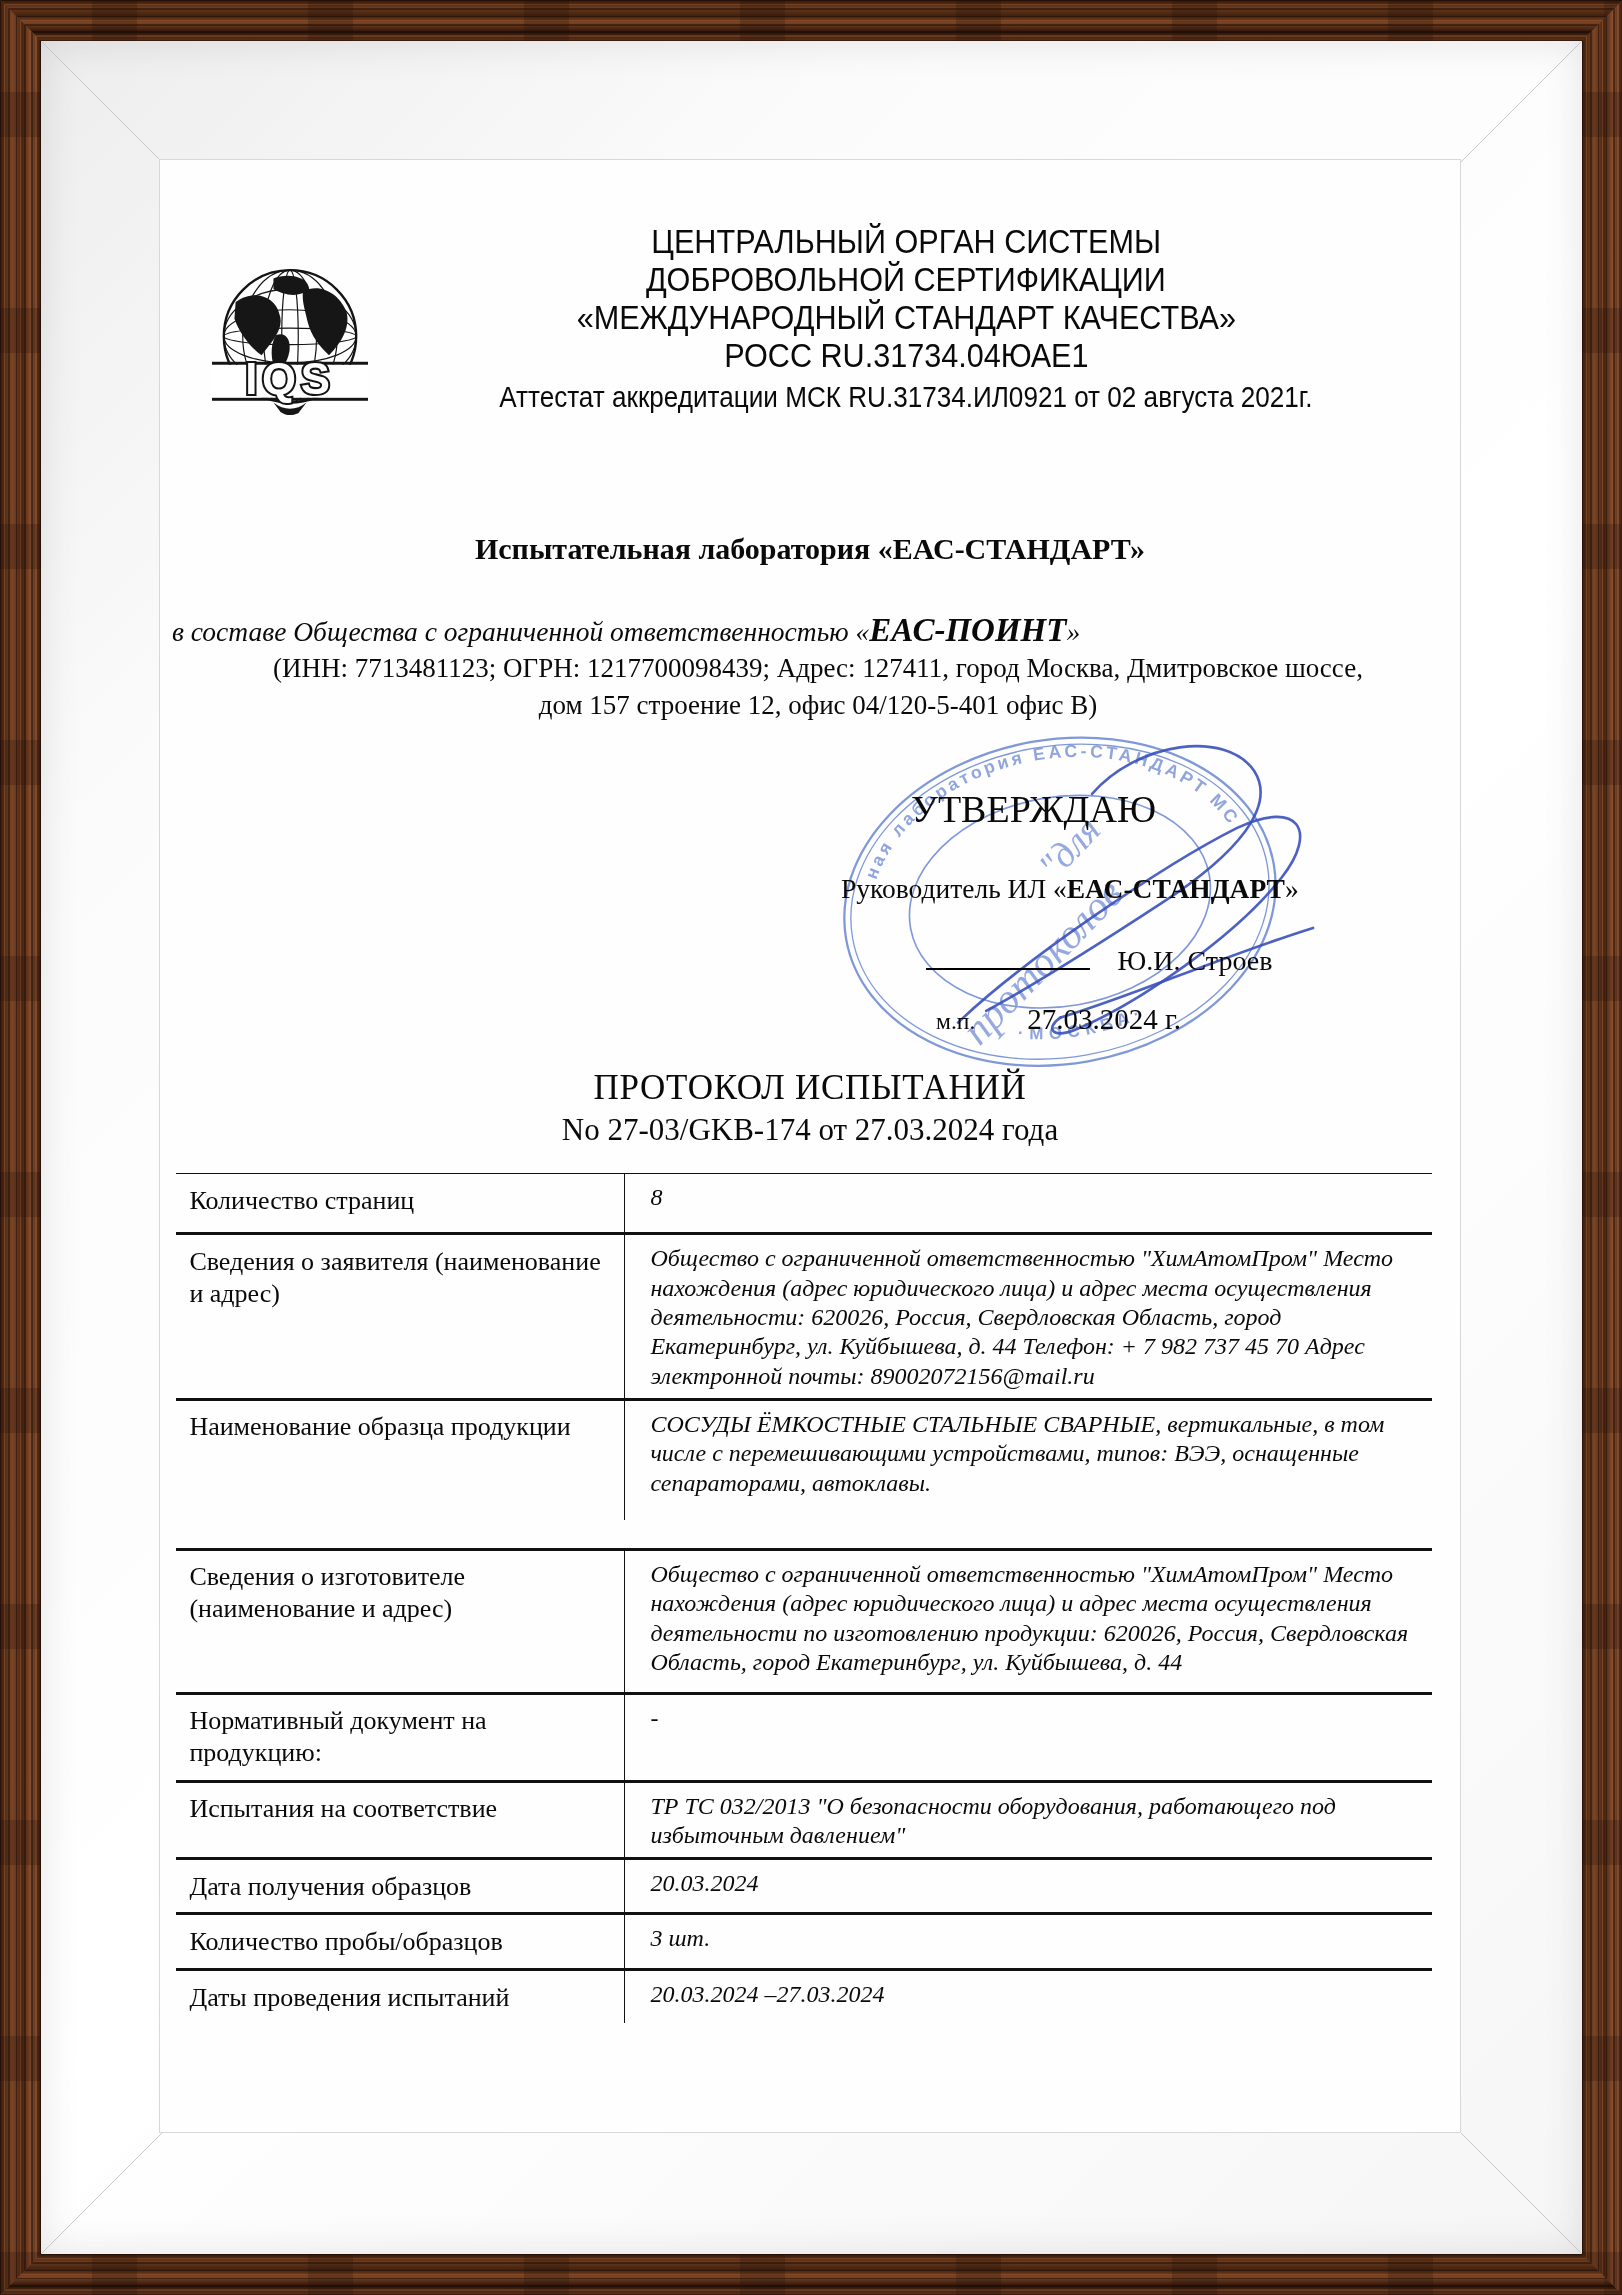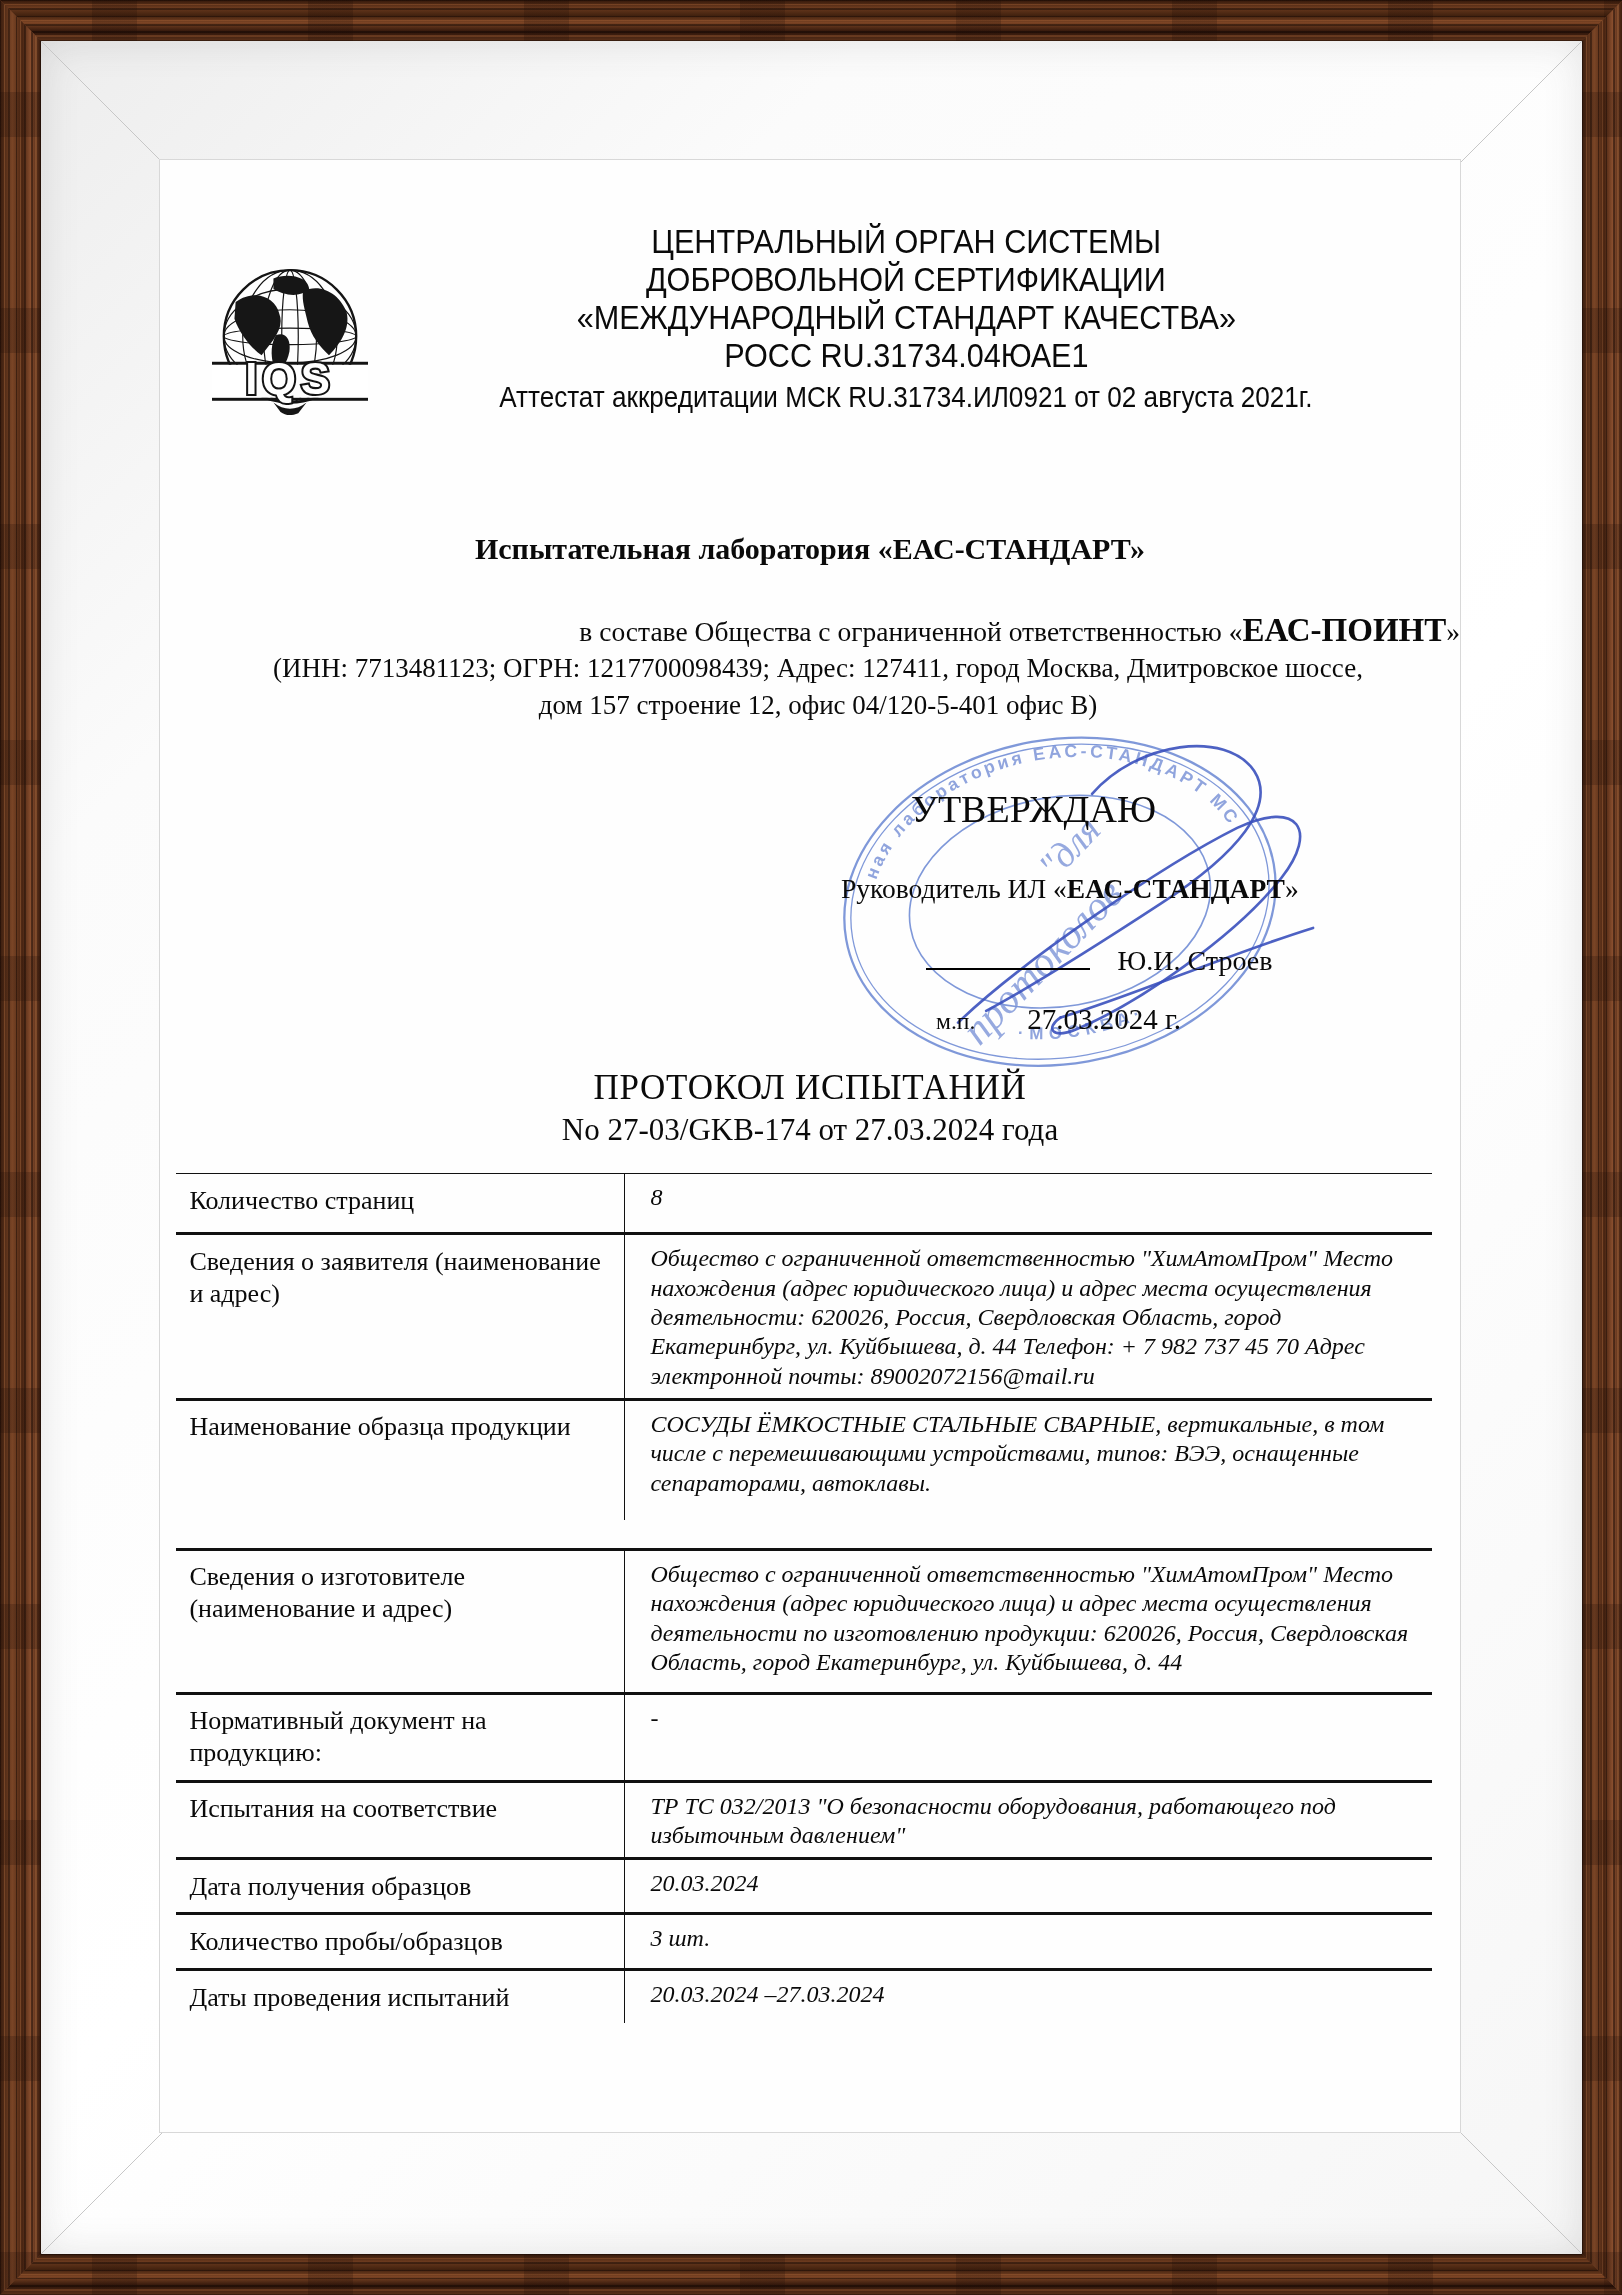--- a/index.html
+++ b/index.html
@@ -50,21 +50,21 @@
            fill:#ffffff;stroke:#141414;stroke-width:7px;paint-order:stroke;letter-spacing:8px;}
 
   
   .org-header{position:absolute;left:203px;top:62px;width:1086px;text-align:center;
               font-family:"Liberation Sans",sans-serif;line-height:38px;font-size:34px;white-space:nowrap;}
   .org-header .hline{display:inline-block;transform:scaleX(.9);transform-origin:50% 50%;}
   .org-header .accr{font-size:29px;margin-top:3.9px;}
 
   .lab-title{position:absolute;left:0;top:372px;width:100%;text-align:center;
              font-weight:bold;font-size:30px;}
-  .lab-sub{position:absolute;left:0;top:452px;width:100%;text-align:right;font-size:27.5px;}
+  .lab-sub{position:absolute;left:12px;top:452px;width:100%;text-align:left;font-size:27.5px;font-style:italic;}
   .lab-sub b{font-size:33px;}
   .lab-det{position:absolute;left:8px;width:100%;text-align:center;font-size:27px;}
   .det1{top:493px;} .det2{top:530px;}
 
   
   .stamp{position:absolute;left:664px;top:555px;width:510px;height:380px;overflow:visible;}
   .stamp ellipse{fill:none;stroke:var(--stamp-ring,#5f7ed0);opacity:.8;}
   .ringtext{font-family:"Liberation Sans",sans-serif;font-size:27px;letter-spacing:5px;
             fill:var(--stamp-text,#7d95d8);font-weight:bold;opacity:.85;}
   .bottomtext{font-size:26px;letter-spacing:9px;}

